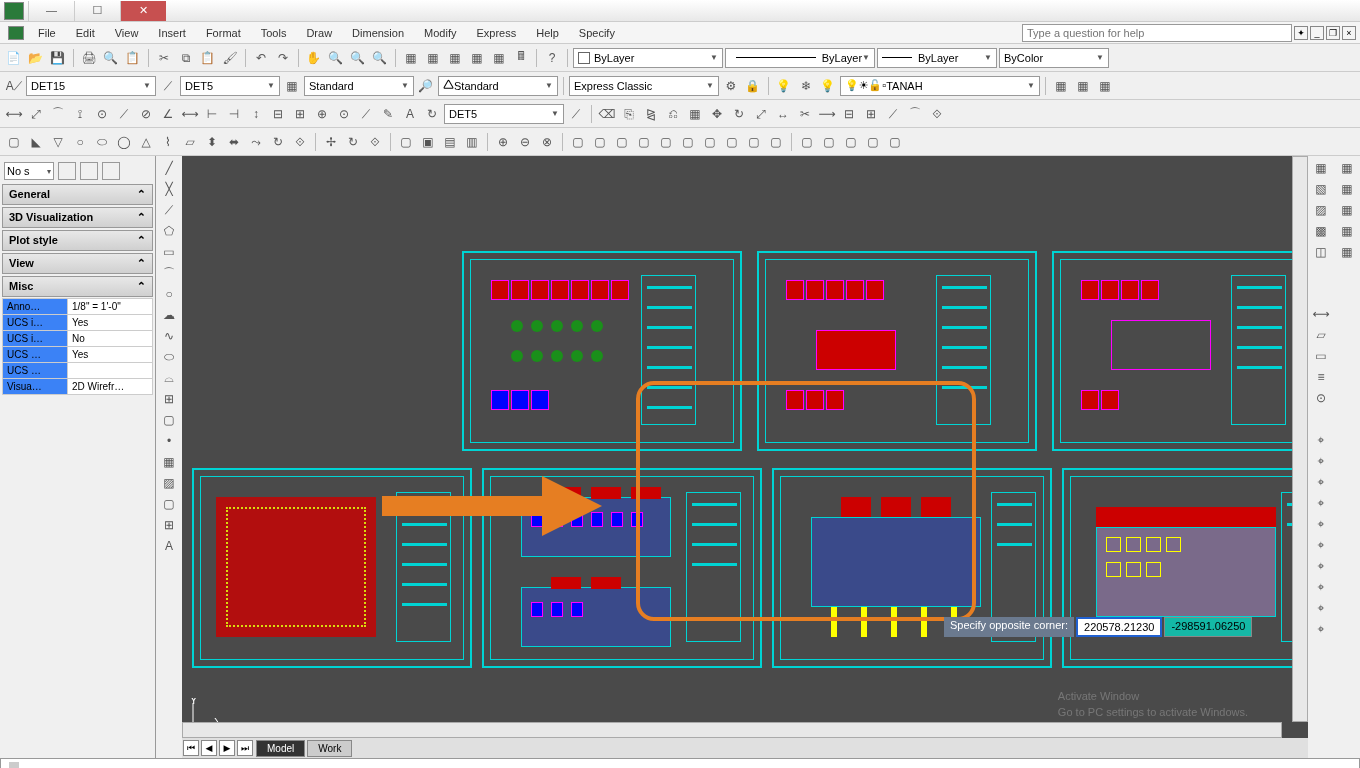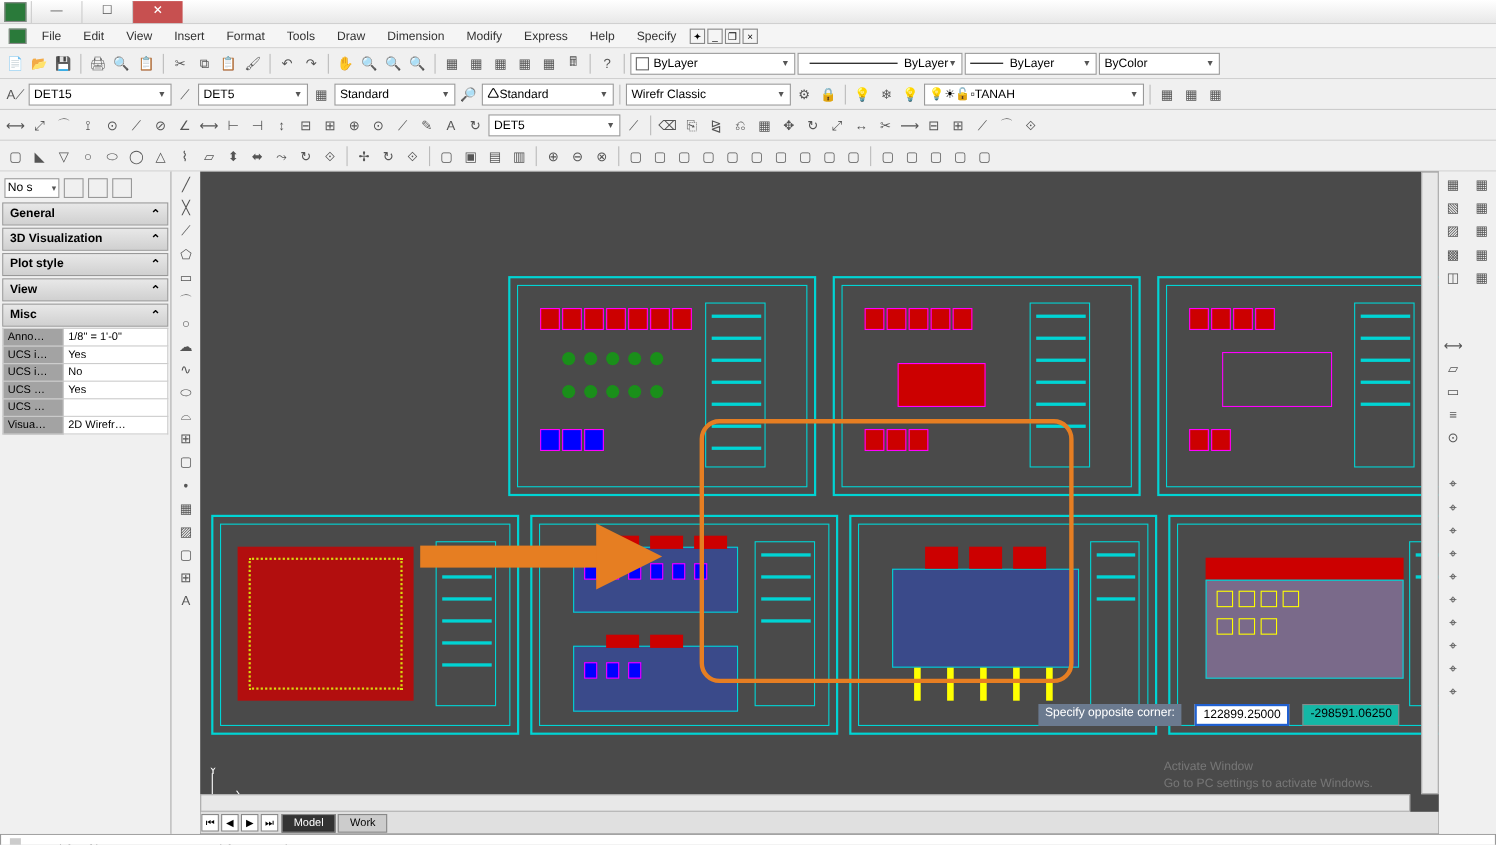--- a/index.html
+++ b/index.html
@@ -22,31 +22,31 @@
 .swatch{width:12px;height:12px;border:1px solid #666;margin-right:4px}
 .layer-line{width:80px;height:1px;background:#000;margin:0 6px}
 .main{display:flex;height:602px}
 .left-panel{width:156px;background:#f0f0f0;border-right:1px solid #999;padding:2px}
 .lp-row{display:flex;gap:4px;margin:4px 2px;align-items:center}
 .lp-sel{width:50px;height:18px;border:1px solid #999;background:#fff;font-size:10px;padding:0 2px}
 .lp-ico{width:18px;height:18px;border:1px solid #999}
 .palette-hdr{background:linear-gradient(#e8e8e8,#d0d0d0);border:1px solid #999;padding:3px 6px;margin-top:2px;display:flex;justify-content:space-between;font-weight:bold;font-size:11px}
 .prop-table{border-collapse:collapse;width:100%;margin-top:1px}
 .prop-table td{border:1px solid #ccc;padding:2px 4px;font-size:10px;background:#fff}
-.prop-table td:first-child{width:55px;background:#a3a3a3}
+.prop-table td:first-child{width:65px;background:#3b82f6}
 .draw-tb{width:26px;background:#f0f0f0;display:flex;flex-direction:column;align-items:center;padding:2px 0;gap:1px}
 .draw-tb .tbtn{width:20px;height:20px}
 .canvas{flex:1;background:#4a4a4a;position:relative;overflow:hidden}
 .sheet{position:absolute;border:2px solid #00d4d4}
 .sheet-inner{position:absolute;inset:6px;border:1px solid #00d4d4}
 .arrow{position:absolute;left:200px;top:320px;width:230px;height:60px}
 .arrow-line{position:absolute;top:20px;left:0;width:170px;height:20px;background:#e67e22}
 .arrow-head{position:absolute;left:160px;top:0;width:0;height:0;border-left:60px solid #e67e22;border-top:30px solid transparent;border-bottom:30px solid transparent}
 .highlight-box{position:absolute;left:454px;top:225px;width:340px;height:240px;border:4px solid #e67e22;border-radius:18px}
-.tooltip{position:absolute;left:762px;top:484px;display:flex;gap:12px;font-size:11px;z-index:5}
+.tooltip{position:absolute;left:762px;top:461px;display:flex;gap:2px;font-size:11px;z-index:5}
 .tooltip span{background:#6b7a8f;color:#fff;padding:2px 6px}
 .tooltip .v1{background:#fff;color:#000;border:2px solid #2060d0}
 .tooltip .v2{background:#14b8a6;color:#000;border:1px solid #888}
 .right-tb{width:26px;background:#f0f0f0;display:flex;flex-direction:column;gap:1px;padding:2px 0;align-items:center}
 .right-tb2{width:26px;background:#f0f0f0;display:flex;flex-direction:column;gap:1px;padding:2px 0;align-items:center}
 .tabs{position:absolute;bottom:0;left:0;right:0;height:20px;background:#e0e0e0;display:flex;align-items:center}
 .tab-nav{width:16px;height:16px;border:1px solid #888;background:#fff;margin:0 1px;font-size:9px;text-align:center;line-height:14px}
 .tab{padding:2px 10px;background:#ccc;border:1px solid #888;font-size:10px;margin-left:2px}
 .tab.active{background:#333;color:#fff}
 .cmdline{height:28px;background:#fff;border:1px solid #999;font-family:monospace;font-size:12px;padding:4px 8px;display:flex;align-items:center}
@@ -81,20 +81,21 @@
   <span>View</span>
   <span>Insert</span>
   <span>Format</span>
   <span>Tools</span>
   <span>Draw</span>
   <span>Dimension</span>
   <span>Modify</span>
   <span>Express</span>
   <span>Help</span>
   <span>Specify</span>
+  <input class="help-input" placeholder="Type a question for help" style="">
   <div class="mini-btn">✦</div>
   <div class="mini-btn">_</div>
   <div class="mini-btn">❐</div>
   <div class="mini-btn">×</div>
 </div>
 
 <div class="toolbar">
   <div class="tbtn">📄</div>
   <div class="tbtn">📂</div>
   <div class="tbtn">💾</div>
@@ -159,21 +160,21 @@
     </div>
   <div class="tbtn">▦</div>
   <div class="combo" style="width:110px">
       <span>Standard</span>
       <span class="arr">▼</span>
     </div>
   <div class="tbtn">🔎</div>
   <div class="combo" style="width:120px">🛆 <span>Standard</span><span class="arr">▼</span></div>
   <div class="sep"></div>
   <div class="combo" style="width:150px">
-      <span>Wirefr Classic</span>
+      <span>Express Classic</span>
       <span class="arr">▼</span>
     </div>
   <div class="tbtn">⚙</div>
   <div class="tbtn">🔒</div>
   <div class="sep"></div>
   <div class="tbtn">💡</div>
   <div class="tbtn">❄</div>
   <div class="tbtn">💡</div>
   <div class="combo" style="width:200px">💡☀🔓▫ <span>TANAH</span><span class="arr">▼</span></div>
   <div class="sep"></div>
@@ -520,21 +521,21 @@
     </div>
 
     <div class="arrow">
       <div class="arrow-line"></div>
         <div class="arrow-head"></div>
     </div>
     <div class="highlight-box"></div>
 
     <div class="tooltip">
       <span>Specify opposite corner:</span>
-      <span class="v1">122899.25000</span>
+      <span class="v1">220578.21230</span>
       <span class="v2">-298591.06250</span>
     </div>
 
     <svg class="ucs" viewBox="0 0 30 30">
       <line x1="5" y1="25" x2="25" y2="25" stroke="#fff" stroke-width="1"></line>
       <line x1="5" y1="25" x2="5" y2="5" stroke="#fff" stroke-width="1"></line>
       <text x="26" y="28" fill="#fff" font-size="8">X</text>
       <text x="2" y="6" fill="#fff" font-size="8">Y</text>
     </svg>
 

